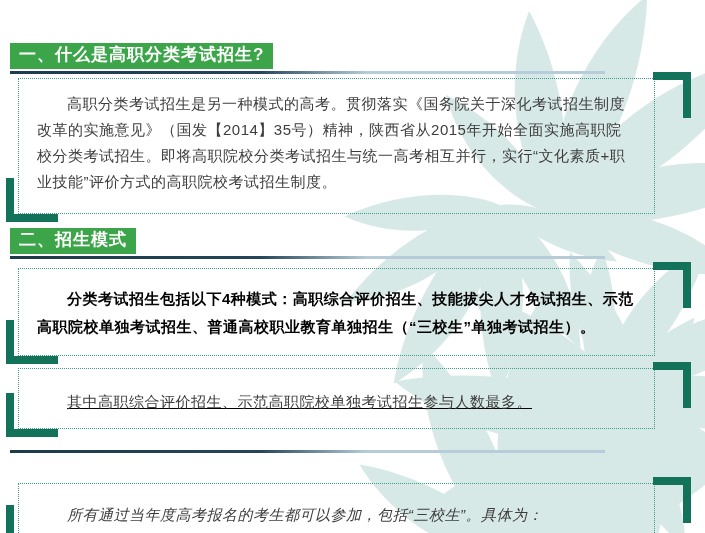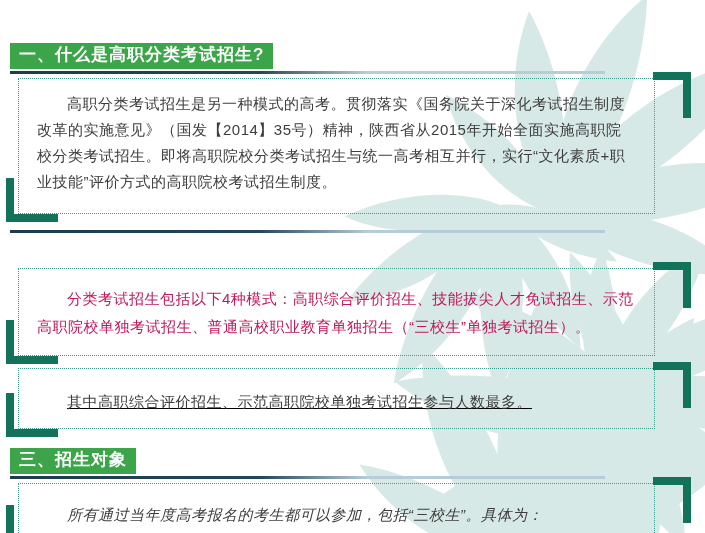--- a/index.html
+++ b/index.html
@@ -47,21 +47,21 @@
   .qbox p{
     margin:0;
     font-size:15px;
     line-height:26px;
     color:#3d3d3d;
     text-indent:2em;
     letter-spacing:0.5px;
   }
   .box1{top:62px;height:136px;}
   .box2{top:252px;height:88px;padding-top:16px;}
-  .box2 p{font-weight:normal;color:#be185d;line-height:28px;}
+  .box2 p{font-weight:bold;color:#000000;line-height:28px;}
   .box3{top:352px;height:61px;padding-top:20px;text-decoration:underline;}
   .box4{top:467px;height:58px;padding-top:18px;font-style:italic;}
 
   .bracket{position:absolute;display:block;}
   .bracket-tr{
     top:-7px;right:-37px;width:30px;height:38px;
     border-top:8px solid #12725a;
     border-right:8px solid #12725a;
   }
   .bracket-bl{
@@ -104,37 +104,37 @@
       <div class="sec-rule"></div>
     </div>
 
     <div class="qbox box1">
       <i class="bracket bracket-tr"></i>
       <i class="bracket bracket-bl"></i>
       <p>高职分类考试招生是另一种模式的高考。贯彻落实《国务院关于深化考试招生制度改革的实施意见》（国发【2014】35号）精神，陕西省从2015年开始全面实施高职院校分类考试招生。即将高职院校分类考试招生与统一高考相互并行，实行“文化素质+职业技能”评价方式的高职院校考试招生制度。</p>
     </div>
 
     <div class="sec-header h2">
+      <span class="sec-banner">二、招生模式</span>
       <div class="sec-rule"></div>
     </div>
 
     <div class="qbox box2">
       <i class="bracket bracket-tr"></i>
       <i class="bracket bracket-bl"></i>
       <p>分类考试招生包括以下4种模式：高职综合评价招生、技能拔尖人才免试招生、示范高职院校单独考试招生、普通高校职业教育单独招生（“三校生”单独考试招生）。</p>
     </div>
 
     <div class="qbox box3">
       <i class="bracket bracket-tr"></i>
       <i class="bracket bracket-bl"></i>
       <p>其中高职综合评价招生、示范高职院校单独考试招生参与人数最多。</p>
     </div>
 
     <div class="sec-header h3">
-      <span class="sec-banner">三、招生对象</span>
       <div class="sec-rule"></div>
     </div>
 
     <div class="qbox box4">
       <i class="bracket bracket-tr"></i>
       <i class="bracket bracket-bl"></i>
       <p>所有通过当年度高考报名的考生都可以参加，包括“三校生”。具体为：</p>
     </div>
 
   </div>

